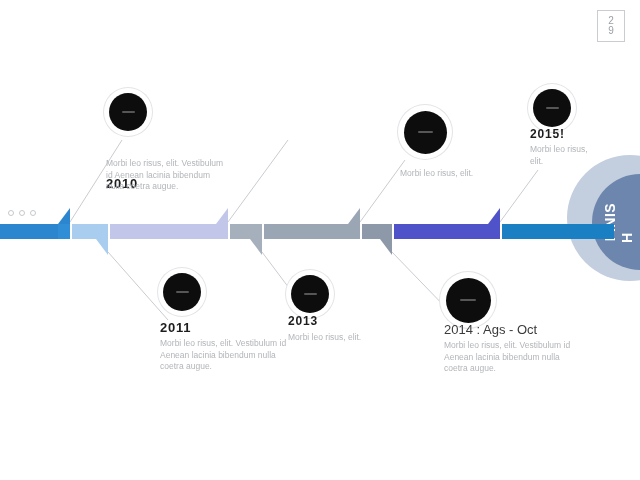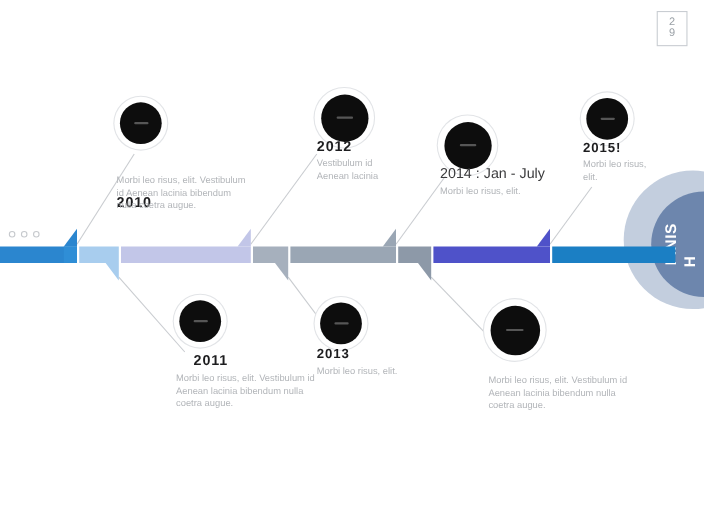--- a/index.html
+++ b/index.html
@@ -195,72 +195,63 @@
   <div class="milestone sz-sm" style="left:104px; top:88px; width:130px; height:120px;">
     <div class="marker" style="left:0px; top:0px;">
       <div class="disc">
         <span class="glyph"></span>
       </div>
     </div>
     <div class="m-title" style="left:2px; top:52px; font-size:13px; letter-spacing:0.8px;margin-top:36px;">2010</div>
     <div class="m-body" style="left:2px; top:70px; width:124px; font-size:8.5px;">Morbi leo risus, elit. Vestibulum id Aenean lacinia bibendum nulla coetra augue.</div>
   </div>
 
-  <div class="milestone sz-md" style="left:286px; top:80px; width:110px; height:110px;">
-    <div class="marker" style="left:0px; top:0px;">
-      <div class="disc">
-        <span class="glyph"></span>
-      </div>
-    </div>
-    <div class="m-title" style="left:2px; top:45px; font-size:13px; letter-spacing:0.8px;">2012</div>
-    <div class="m-body" style="left:2px; top:63px; width:66px; font-size:8.5px;">Vestibulum id Aenean lacinia</div>
-  </div>
 
   <div class="milestone sz-md" style="left:398px; top:105px; width:125px; height:95px;">
     <div class="marker" style="left:0px; top:0px;">
       <div class="disc">
         <span class="glyph"></span>
       </div>
     </div>
-    <div class="m-title light" style="left:2px; top:45px; font-size:13px;">2014 : Jan - July</div>
     <div class="m-body" style="left:2px; top:63px; width:118px; font-size:8.5px;">Morbi leo risus, elit.</div>
   </div>
 
   <div class="milestone sz-sm" style="left:528px; top:84px; width:90px; height:100px;text-decoration:underline;">
     <div class="marker" style="left:0px; top:0px;">
       <div class="disc">
         <span class="glyph"></span>
       </div>
     </div>
     <div class="m-title" style="left:2px; top:43px; font-size:12px; letter-spacing:0.8px;">2015!</div>
     <div class="m-body" style="left:2px; top:60px; width:66px; font-size:8.5px;">Morbi leo risus, elit.</div>
   </div>
 
   <div class="milestone sz-sm" style="left:158px; top:268px; width:140px; height:110px;">
     <div class="marker" style="left:0px; top:0px;">
       <div class="disc">
         <span class="glyph"></span>
       </div>
     </div>
-    <div class="m-title" style="left:2px; top:52px; font-size:13px; letter-spacing:0.8px;margin-left:16px;">2011</div>
+    <div class="m-title" style="left:2px; top:52px; font-size:13px; letter-spacing:0.8px;">2011</div>
     <div class="m-body" style="left:2px; top:70px; width:130px; font-size:8.5px;">Morbi leo risus, elit. Vestibulum id Aenean lacinia bibendum nulla coetra augue.</div>
   </div>
 
   <div class="milestone sz-sm" style="left:286px; top:270px; width:100px; height:90px;">
     <div class="marker" style="left:0px; top:0px;">
       <div class="disc">
         <span class="glyph"></span>
       </div>
     </div>
     <div class="m-title" style="left:2px; top:44px; font-size:12px; letter-spacing:0.8px;">2013</div>
     <div class="m-body" style="left:2px; top:62px; width:98px; font-size:8.5px;">Morbi leo risus, elit.</div>
   </div>
 
   <div class="milestone sz-lg" style="left:440px; top:272px; width:140px; height:110px;">
     <div class="marker" style="left:0px; top:0px;">
       <div class="disc">
         <span class="glyph"></span>
       </div>
     </div>
+    <div class="m-title light" style="left:4px; top:50px; font-size:13px;">2014 : Ags - Oct</div>
     <div class="m-body" style="left:4px; top:68px; width:134px; font-size:8.5px;">Morbi leo risus, elit. Vestibulum id Aenean lacinia bibendum nulla coetra augue.</div>
   </div>
 
 </div>
 
 </body></html>

